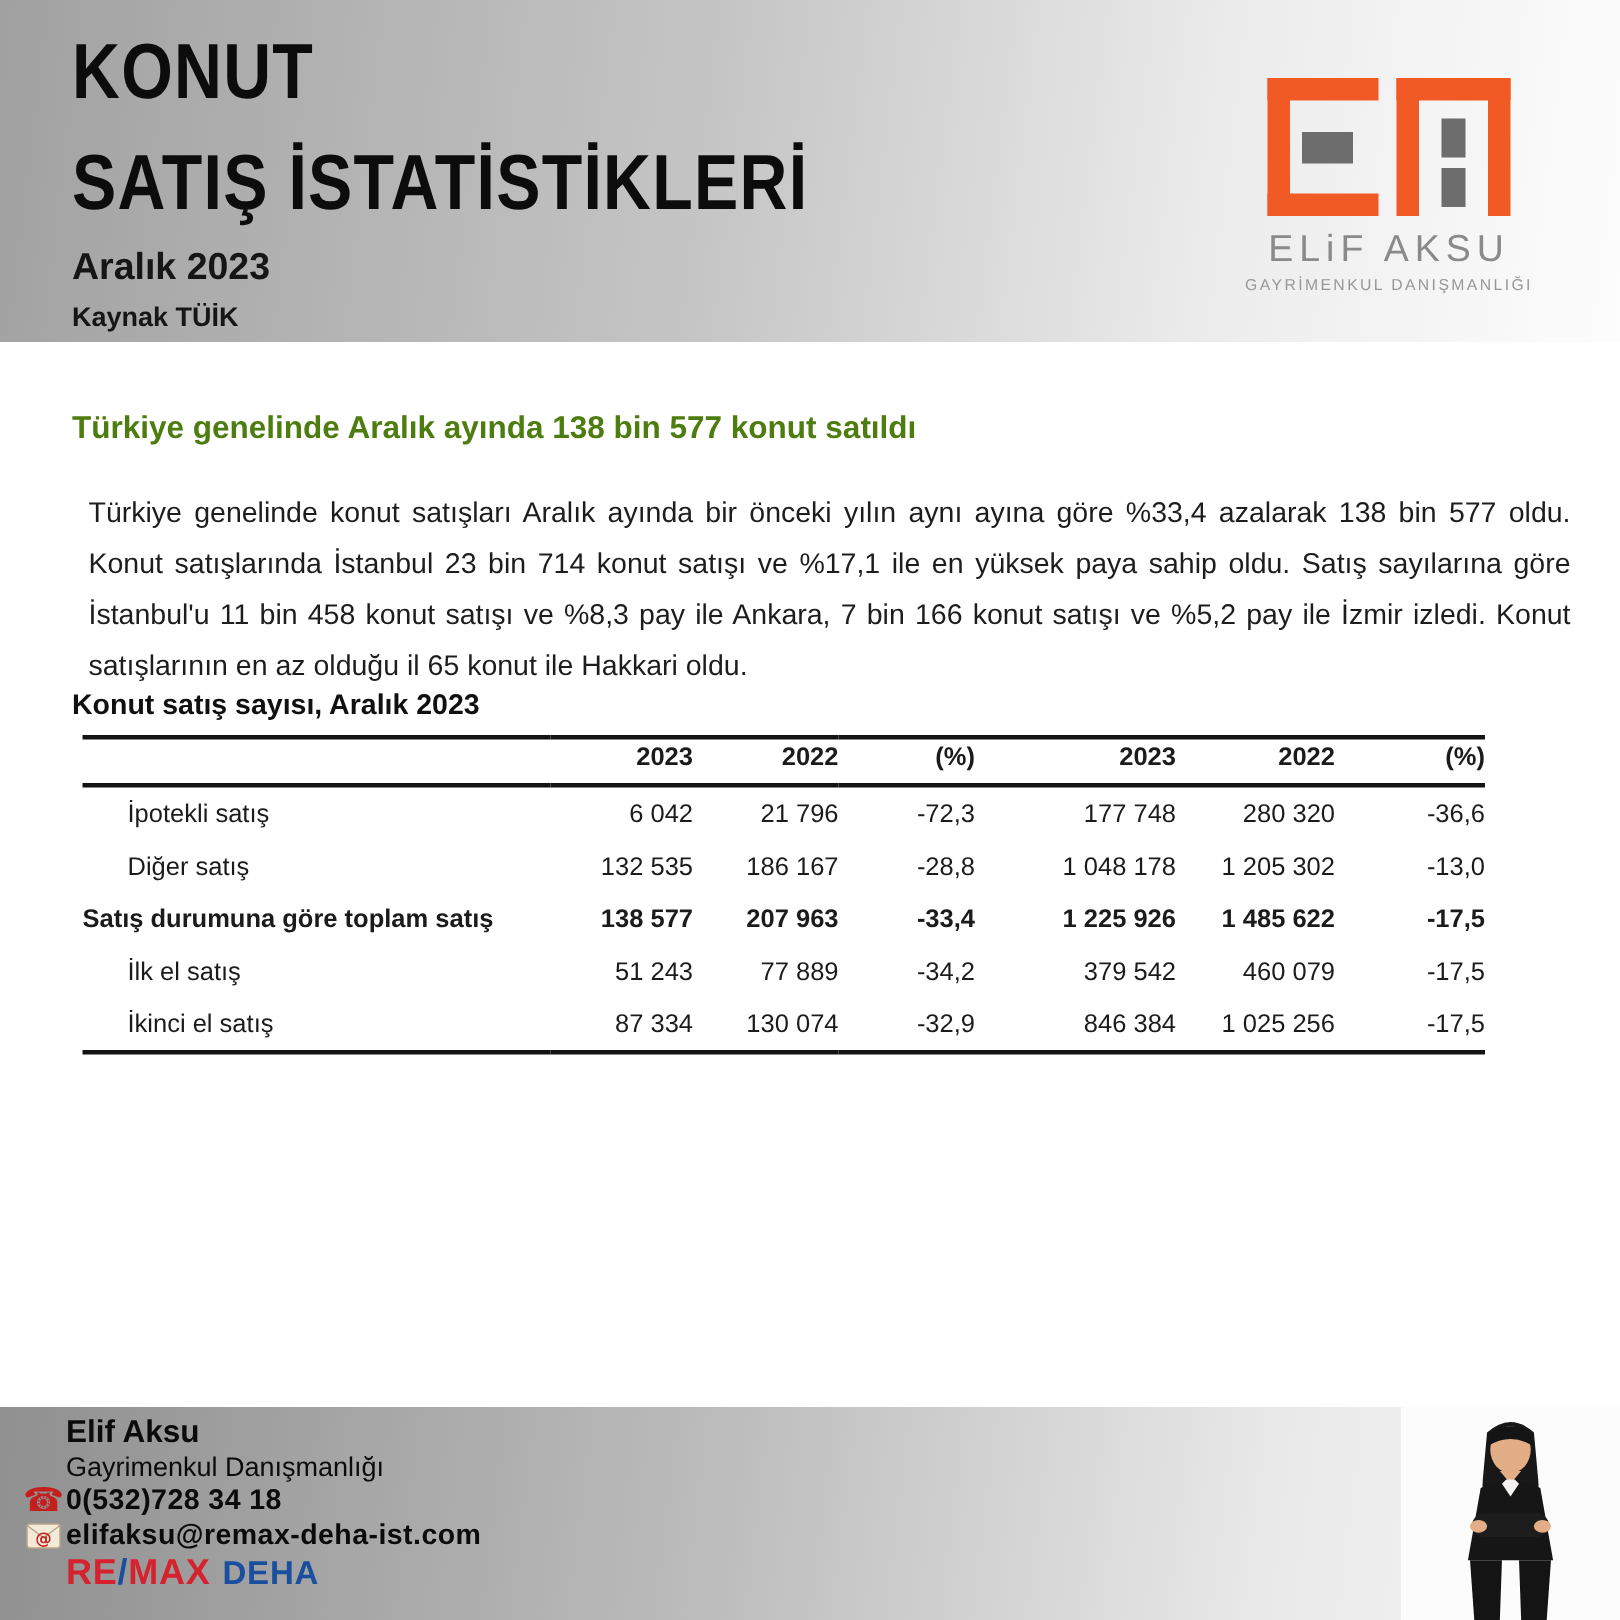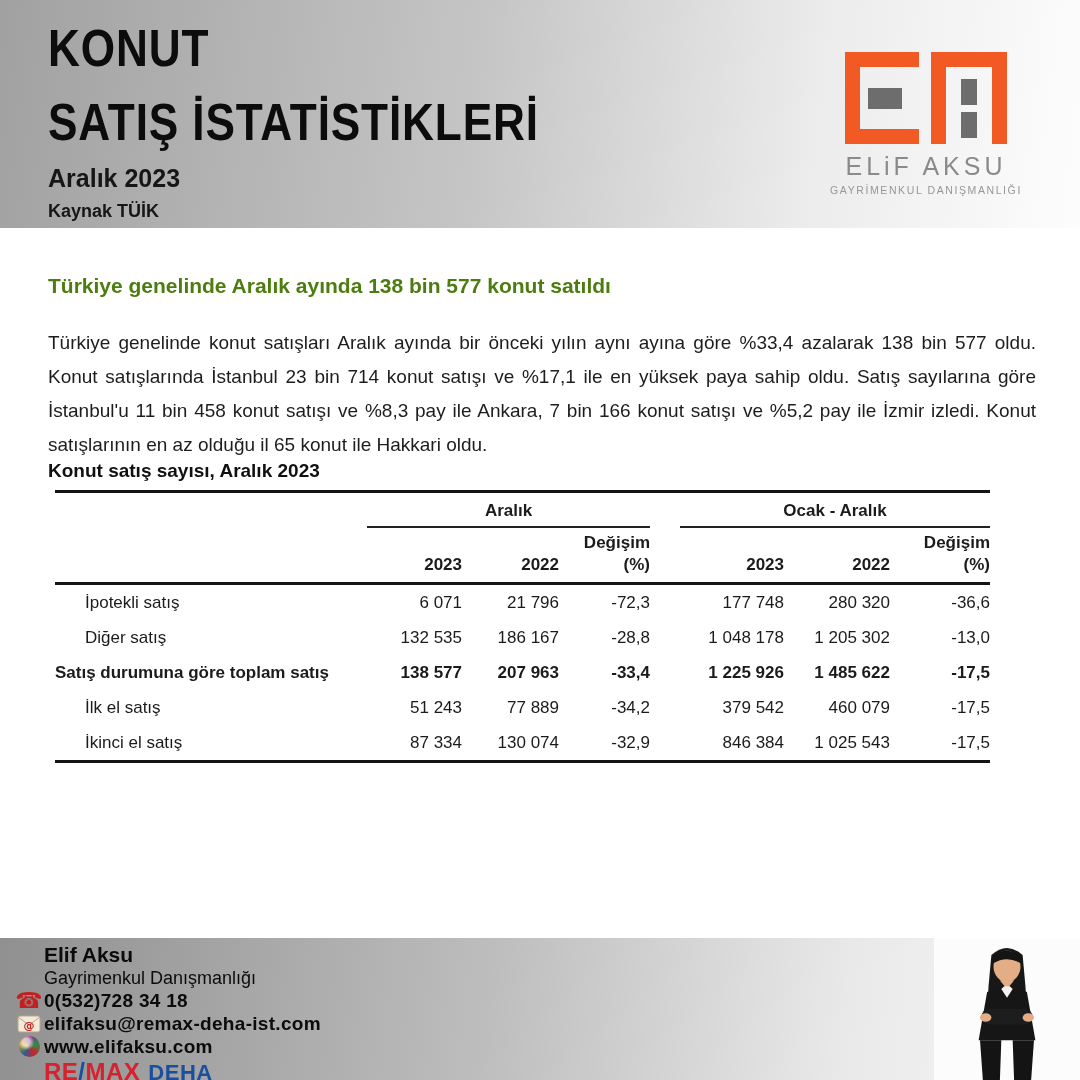--- a/index.html
+++ b/index.html
@@ -26,21 +26,21 @@
   .glyph { position:relative; height:92px; }
   .glyph-e { width:74px; }
   .glyph-a { width:76px; }
   .bar { position:absolute; background:#f15a24; }
   .g-block { position:absolute; background:#6d6d6d; }
   .logo-name { margin-top:8px; font-size:25px; color:#8a8a8a; letter-spacing:4px; font-weight:400; white-space:nowrap; }
   .logo-tagline { margin-top:3px; font-size:10.5px; color:#979797; letter-spacing:1.6px; white-space:nowrap; }
 
   
   .headline { position:absolute; left:48px; top:274px; font-size:21px; font-weight:bold; color:#4d7c0f; }
-  .body-text { position:absolute; left:48px; top:326px; width:988px; font-size:19px;
+  .body-text { position:absolute; left:59px; top:326px; width:988px; font-size:19px;
     line-height:34px; color:#1d1d1d; text-align:justify; }
 
   
   .table-caption { position:absolute; left:48px; top:460px; font-size:19px; font-weight:bold; color:#101010; }
   .stats-table { position:absolute; left:55px; top:490px; }
   table { border-collapse:collapse; width:935px; font-size:17px; color:#1b1b1b;
     border-top:3px solid #141414; border-bottom:3px solid #141414; }
   td, th { padding:0; vertical-align:bottom; white-space:nowrap; }
   .grp { text-align:center; font-weight:bold; padding:8px 0 5px 0; border-bottom:2px solid #222; }
   .deg { text-align:right; font-weight:bold; padding-top:5px; }
@@ -118,50 +118,34 @@
         <col style="width:312px">
           <col style="width:95px">
           <col style="width:97px">
           <col style="width:91px">
         <col style="width:30px">
           <col style="width:104px">
           <col style="width:106px">
           <col style="width:100px">
       </colgroup>
       <tbody>
-          <tr>
-        <td></td>
-        <th class="grp" colspan="3">Aralık</th>
-        <td></td>
-        <th class="grp" colspan="3">Ocak - Aralık</th>
-      </tr>
-      <tr>
-        <td></td>
-            <td></td>
-            <td></td>
-        <td class="deg">Değişim</td>
-        <td></td>
-            <td></td>
-            <td></td>
-        <td class="deg">Değişim</td>
-      </tr>
       <tr class="yrs">
         <td></td>
         <td>2023</td>
         <td>2022</td>
         <td>(%)</td>
         <td></td>
         <td>2023</td>
         <td>2022</td>
         <td>(%)</td>
       </tr>
 
       <tr class="data ind">
         <td class="lbl">İpotekli satış</td>
-        <td class="num">6 071</td>
+        <td class="num">6 042</td>
         <td class="num">21 796</td>
         <td class="num">-72,3</td>
         <td></td>
         <td class="num">177 748</td>
         <td class="num">280 320</td>
         <td class="num">-36,6</td>
       </tr>
       <tr class="data ind">
         <td class="lbl">Diğer satış</td>
         <td class="num">132 535</td>
@@ -192,21 +176,21 @@
         <td class="num">460 079</td>
         <td class="num">-17,5</td>
       </tr>
       <tr class="data ind">
         <td class="lbl">İkinci el satış</td>
         <td class="num">87 334</td>
         <td class="num">130 074</td>
         <td class="num">-32,9</td>
         <td></td>
         <td class="num">846 384</td>
-        <td class="num">1 025 543</td>
+        <td class="num">1 025 256</td>
         <td class="num">-17,5</td>
       </tr>
     </tbody>
       </table>
   </div>
 
   <div class="footer-band">
     <div class="contact">
       <div class="c-name">Elif Aksu</div>
       <div class="c-title">Gayrimenkul Danışmanlığı</div>
@@ -219,26 +203,20 @@
       <div class="c-row">
         <span class="c-icon">
           <svg width="24" height="18" viewBox="0 0 24 18">
             <rect x="1" y="1" width="22" height="16" rx="2" fill="#f3ead9" stroke="#b9a58a" stroke-width="1"></rect>
             <path d="M1 2 L12 10 L23 2" fill="none" stroke="#b9a58a" stroke-width="1"></path>
             <text x="12" y="14" font-size="11" font-weight="bold" fill="#c4231f" text-anchor="middle" font-family="DejaVu Sans, sans-serif">@</text>
           </svg>
         </span>
         <span class="c-text">elifaksu@remax-deha-ist.com</span>
       </div>
-      <div class="c-row">
-        <span class="c-icon">
-            <span class="globe"></span>
-          </span>
-        <span class="c-text">www.elifaksu.com</span>
-      </div>
       <div class="remax"><span class="red">RE</span><span class="blue">/</span><span class="red">MAX</span><span class="suffix">DEHA</span></div>
     </div>
 
     <div class="photo">
       <svg viewBox="0 0 100 100">
         <rect x="0" y="0" width="100" height="100" fill="#fcfcfc"></rect>
         <path d="M39 12 Q50 2 61 12 L63 34 Q64 48 60 62 L40 62 Q36 48 37 34 Z" fill="#181818"></path>
         <ellipse cx="50" cy="20" rx="9.5" ry="11" fill="#e3ad85"></ellipse>
         <path d="M40 13 Q50 5 60 13 L60 18 Q50 12 40 18 Z" fill="#141414"></path>
         <path d="M45 30 L55 30 L50 36 Z" fill="#e3ad85"></path>

